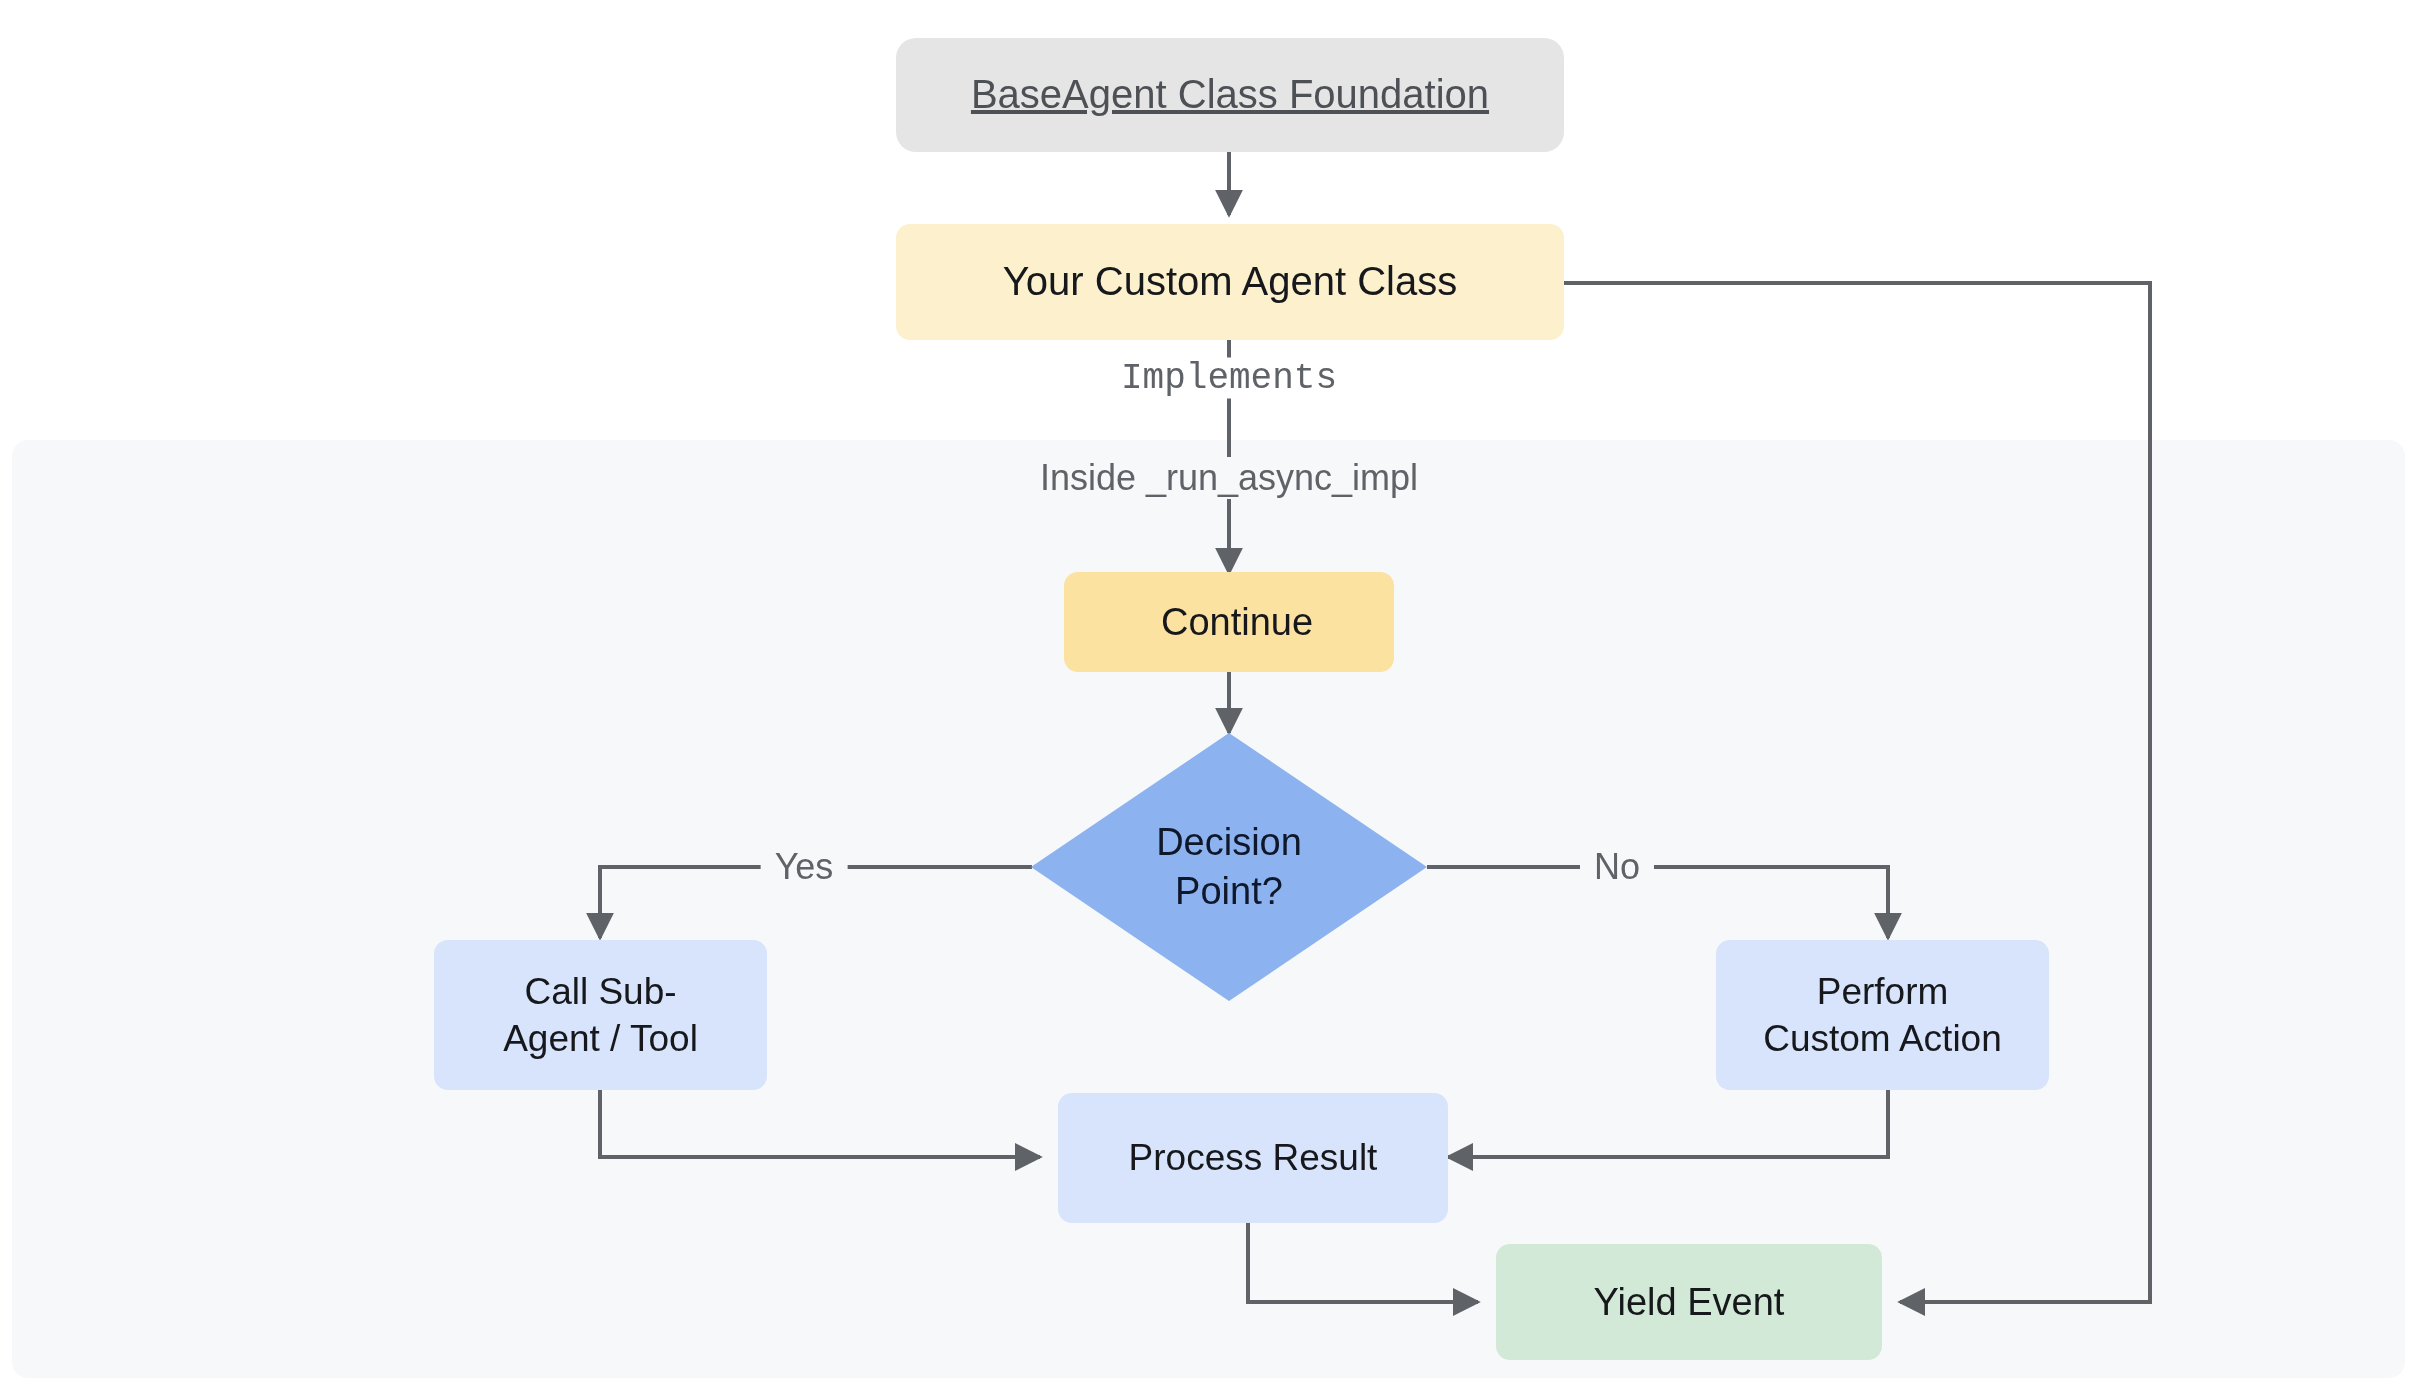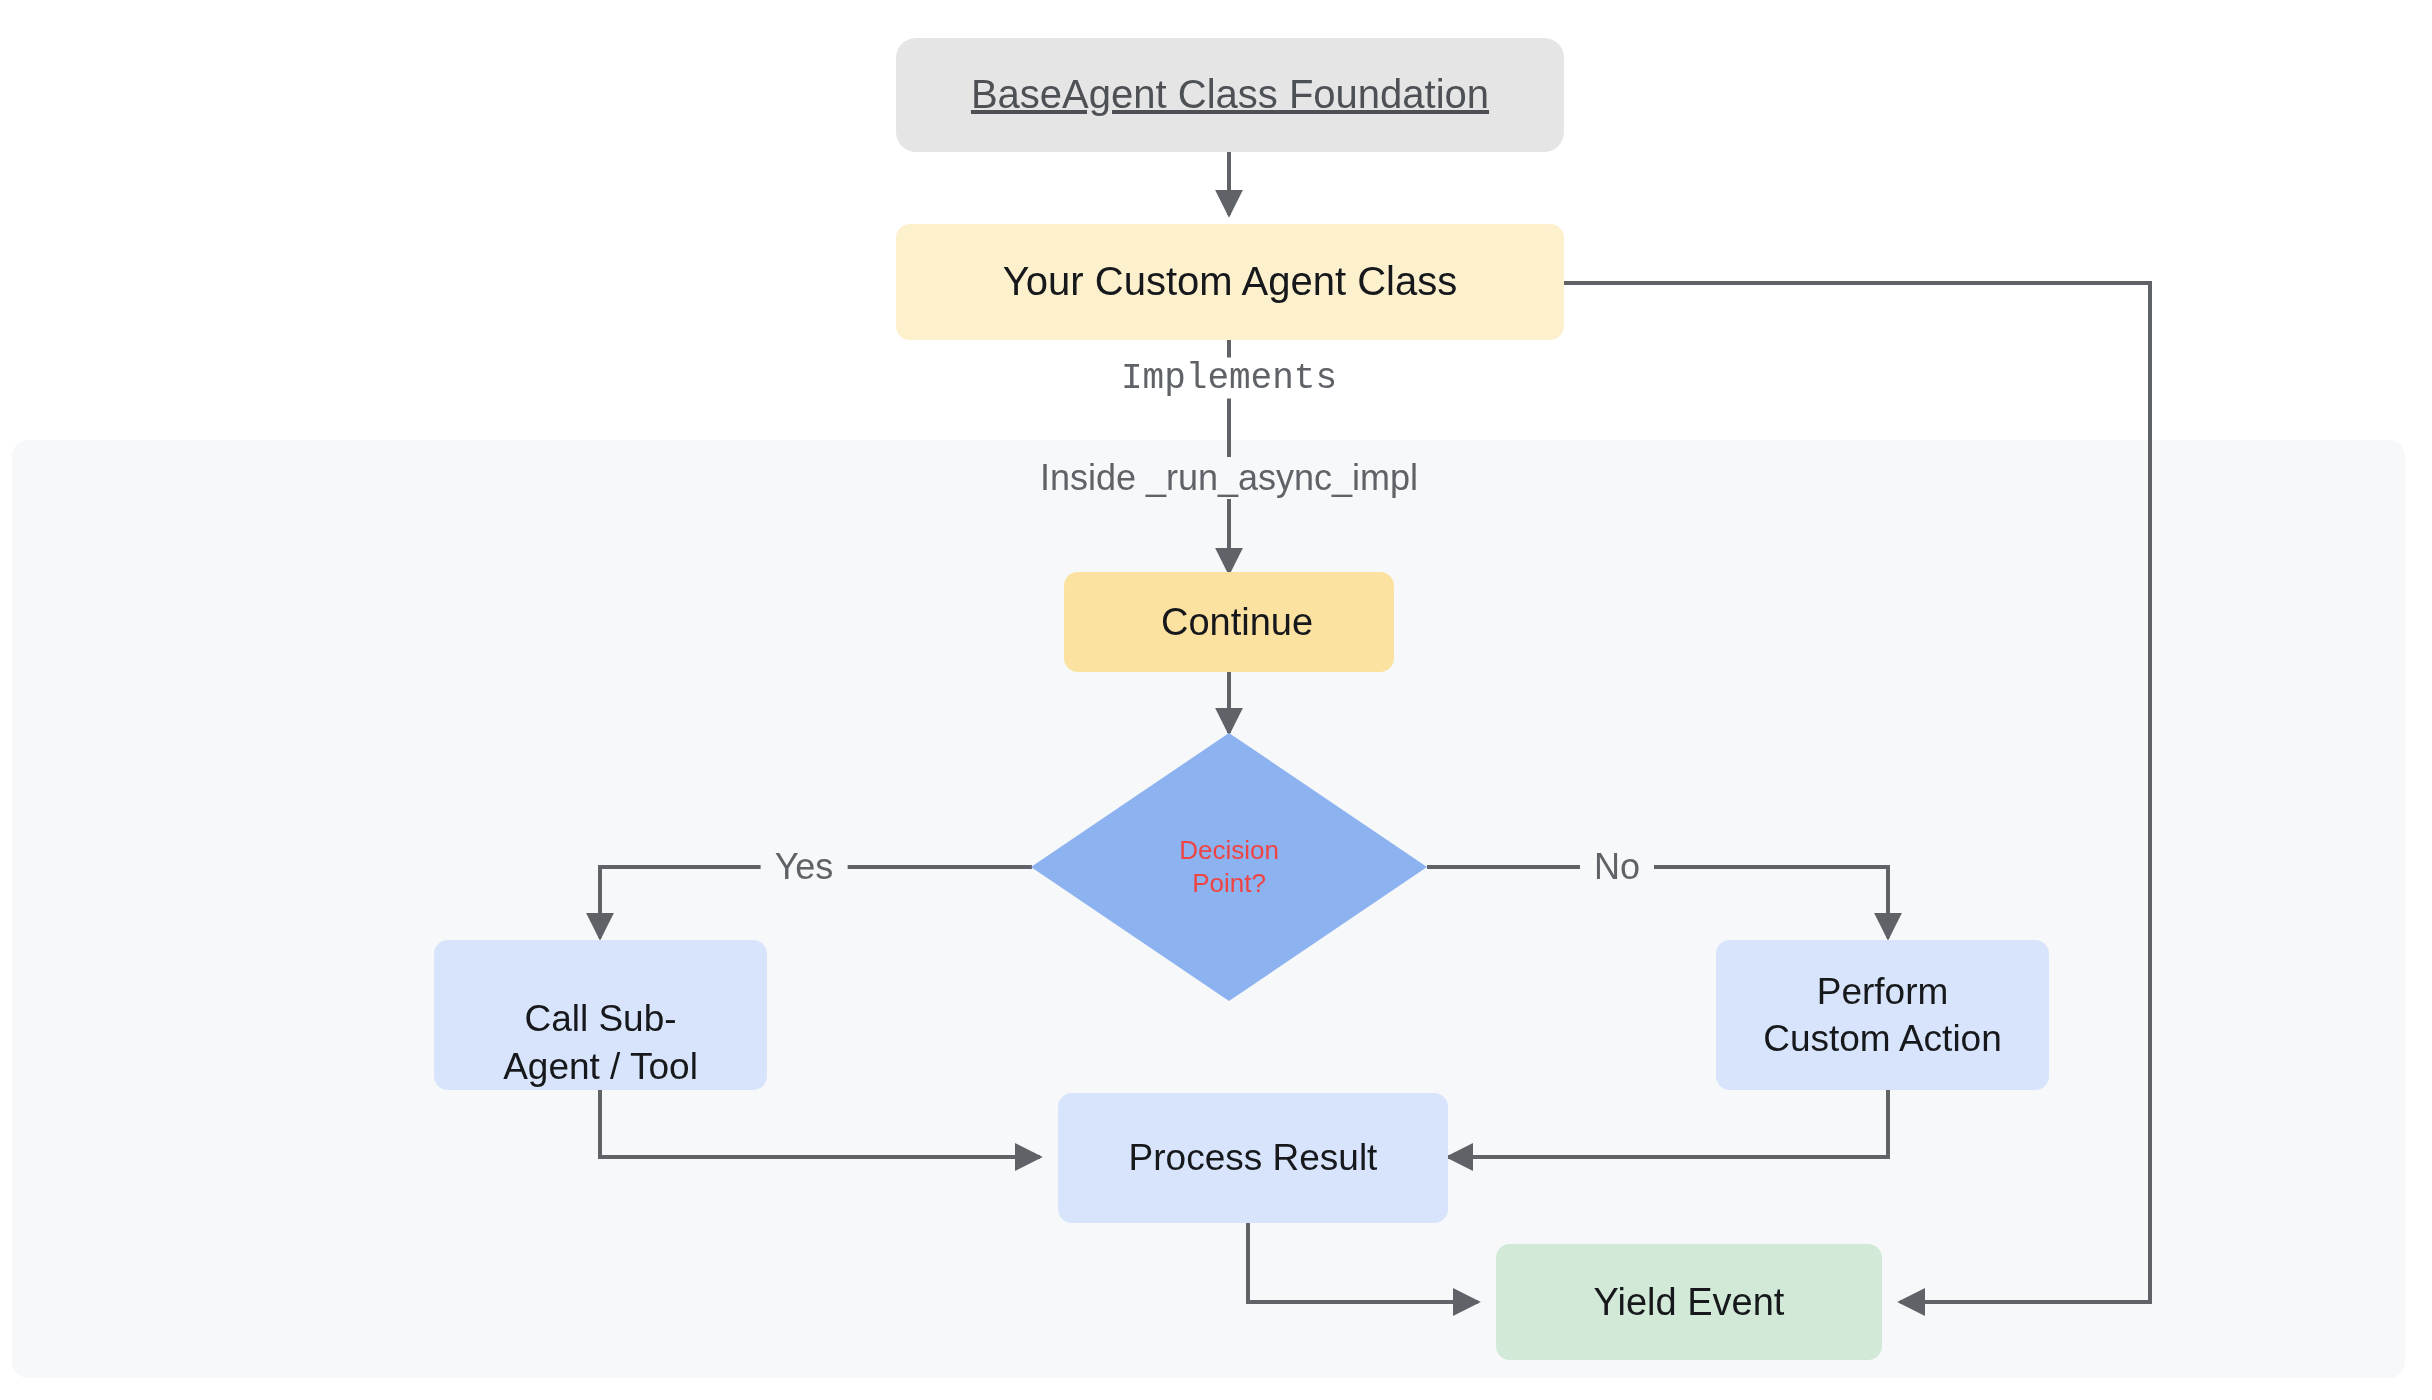--- a/index.html
+++ b/index.html
@@ -64,22 +64,22 @@
     color: #16181b;
     font-size: 37px;
   }
   .n-green {
     background: #d3e9d7;
     border-radius: 14px;
     color: #16181b;
     font-size: 38px;
   }
   .n-diamond {
-    font-size: 26px;
-    color: #ef4444;
+    font-size: 38px;
+    color: #0f172a;
     background: transparent;
   }
   .diamond-shape {
     position: absolute;
     left: 0;
     top: 0;
     width: 100%;
     height: 100%;
     background: #8cb2ef;
     clip-path: polygon(50% 0%, 100% 50%, 50% 100%, 0% 50%);
@@ -160,21 +160,21 @@
   <div class="node n-diamond" style="left:1031px; top:733px; width:396px; height:268px;">
     <span class="diamond-shape"></span>
     <span class="node-label">Decision
 Point?</span>
   </div>
 
   <div class="edge-label" style="left:804px; top:867px; transform:translate(-50%,-50%);">Yes</div>
 
   <div class="edge-label" style="left:1617px; top:867px; transform:translate(-50%,-50%);">No</div>
 
-  <div class="node n-blue" style="left:434px; top:940px; width:333px; height:150px;align-items:flex-end;">
+  <div class="node n-blue" style="left:434px; top:940px; width:333px; height:150px;">
     <span class="node-label">Call Sub-
 Agent / Tool</span>
   </div>
 
   <div class="node n-blue" style="left:1716px; top:940px; width:333px; height:150px;">
     <span class="node-label">Perform
 Custom Action</span>
   </div>
 
   <div class="node n-blue" style="left:1058px; top:1093px; width:390px; height:130px;">

